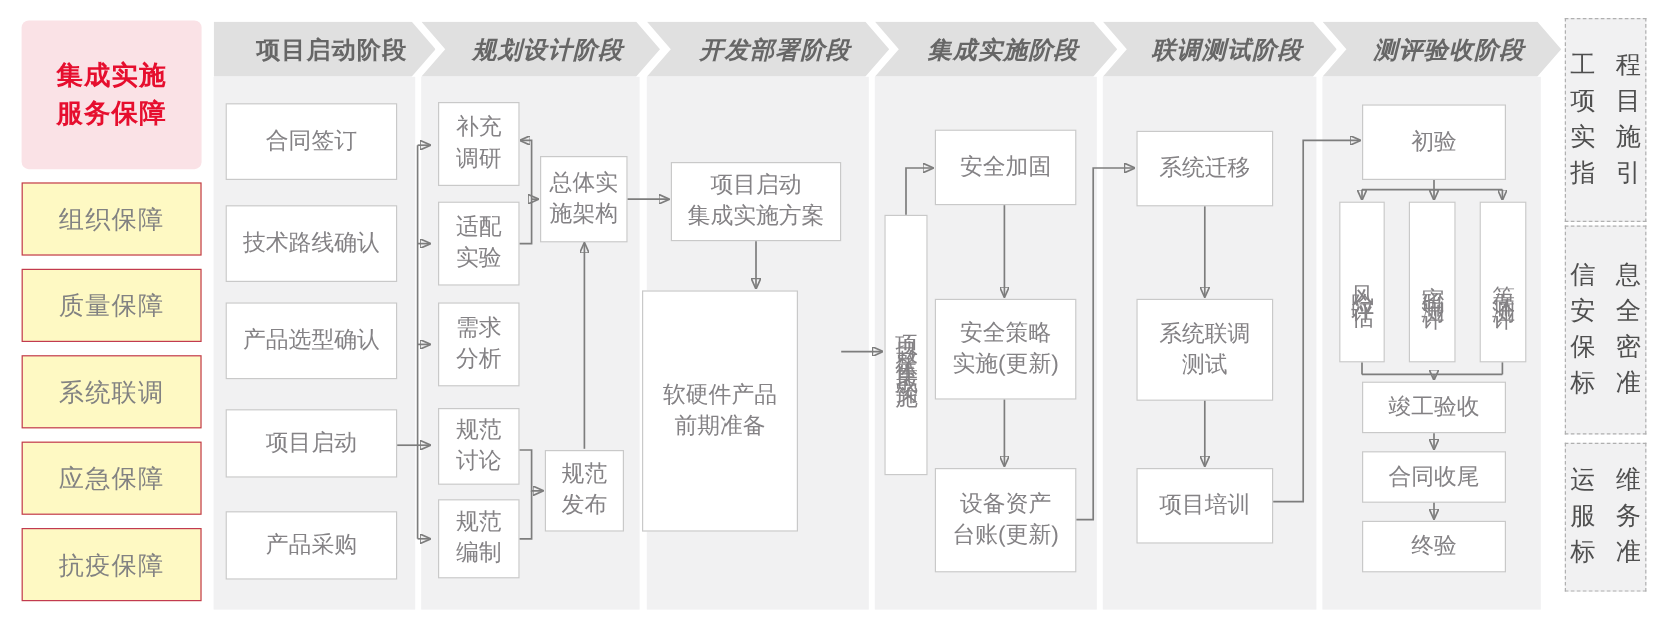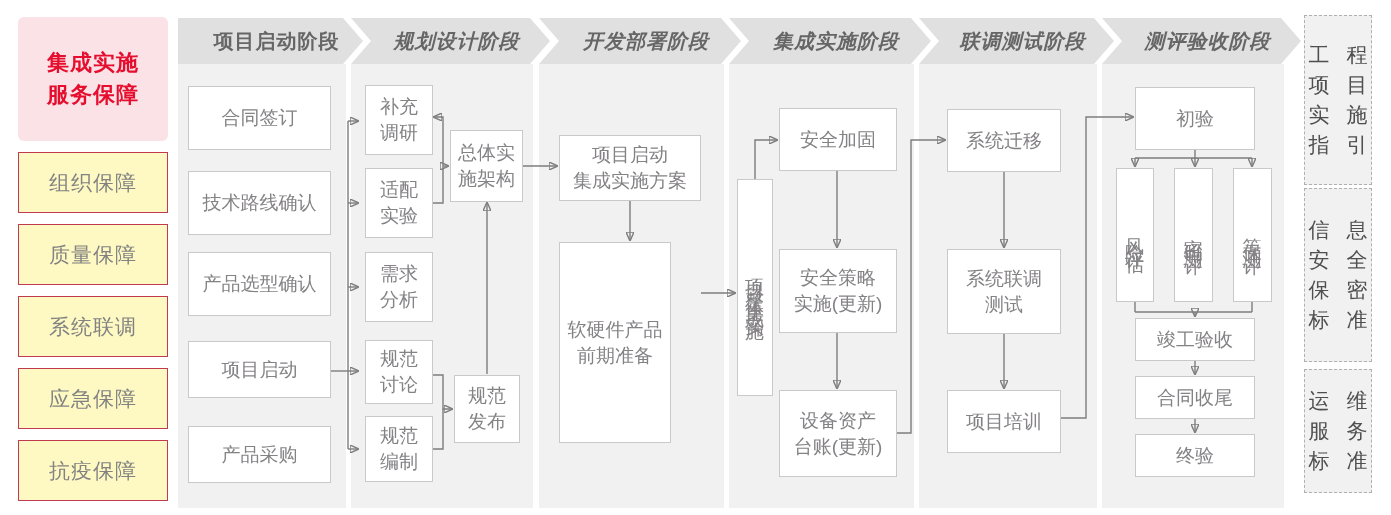--- a/index.html
+++ b/index.html
@@ -141,21 +141,21 @@
     </div>
   <div class="fbox" style="left:454px;top:375px;width:66px;height:68px">
       <span>规范</span>
       <span>发布</span>
     </div>
 
   <div class="fbox" style="left:559px;top:135px;width:142px;height:66px">
       <span>项目启动</span>
       <span>集成实施方案</span>
     </div>
-  <div class="fbox" style="left:559px;top:242px;width:112px;height:201px">
+  <div class="fbox" style="left:535px;top:242px;width:130px;height:201px">
       <span>软硬件产品</span>
       <span>前期准备</span>
     </div>
 
   <div class="fbox vbox" style="left:737px;top:179px;width:36px;height:217px">
       <span>项目整体集成实施</span>
     </div>
   <div class="fbox" style="left:779px;top:108px;width:118px;height:63px">
       <span>安全加固</span>
     </div>

